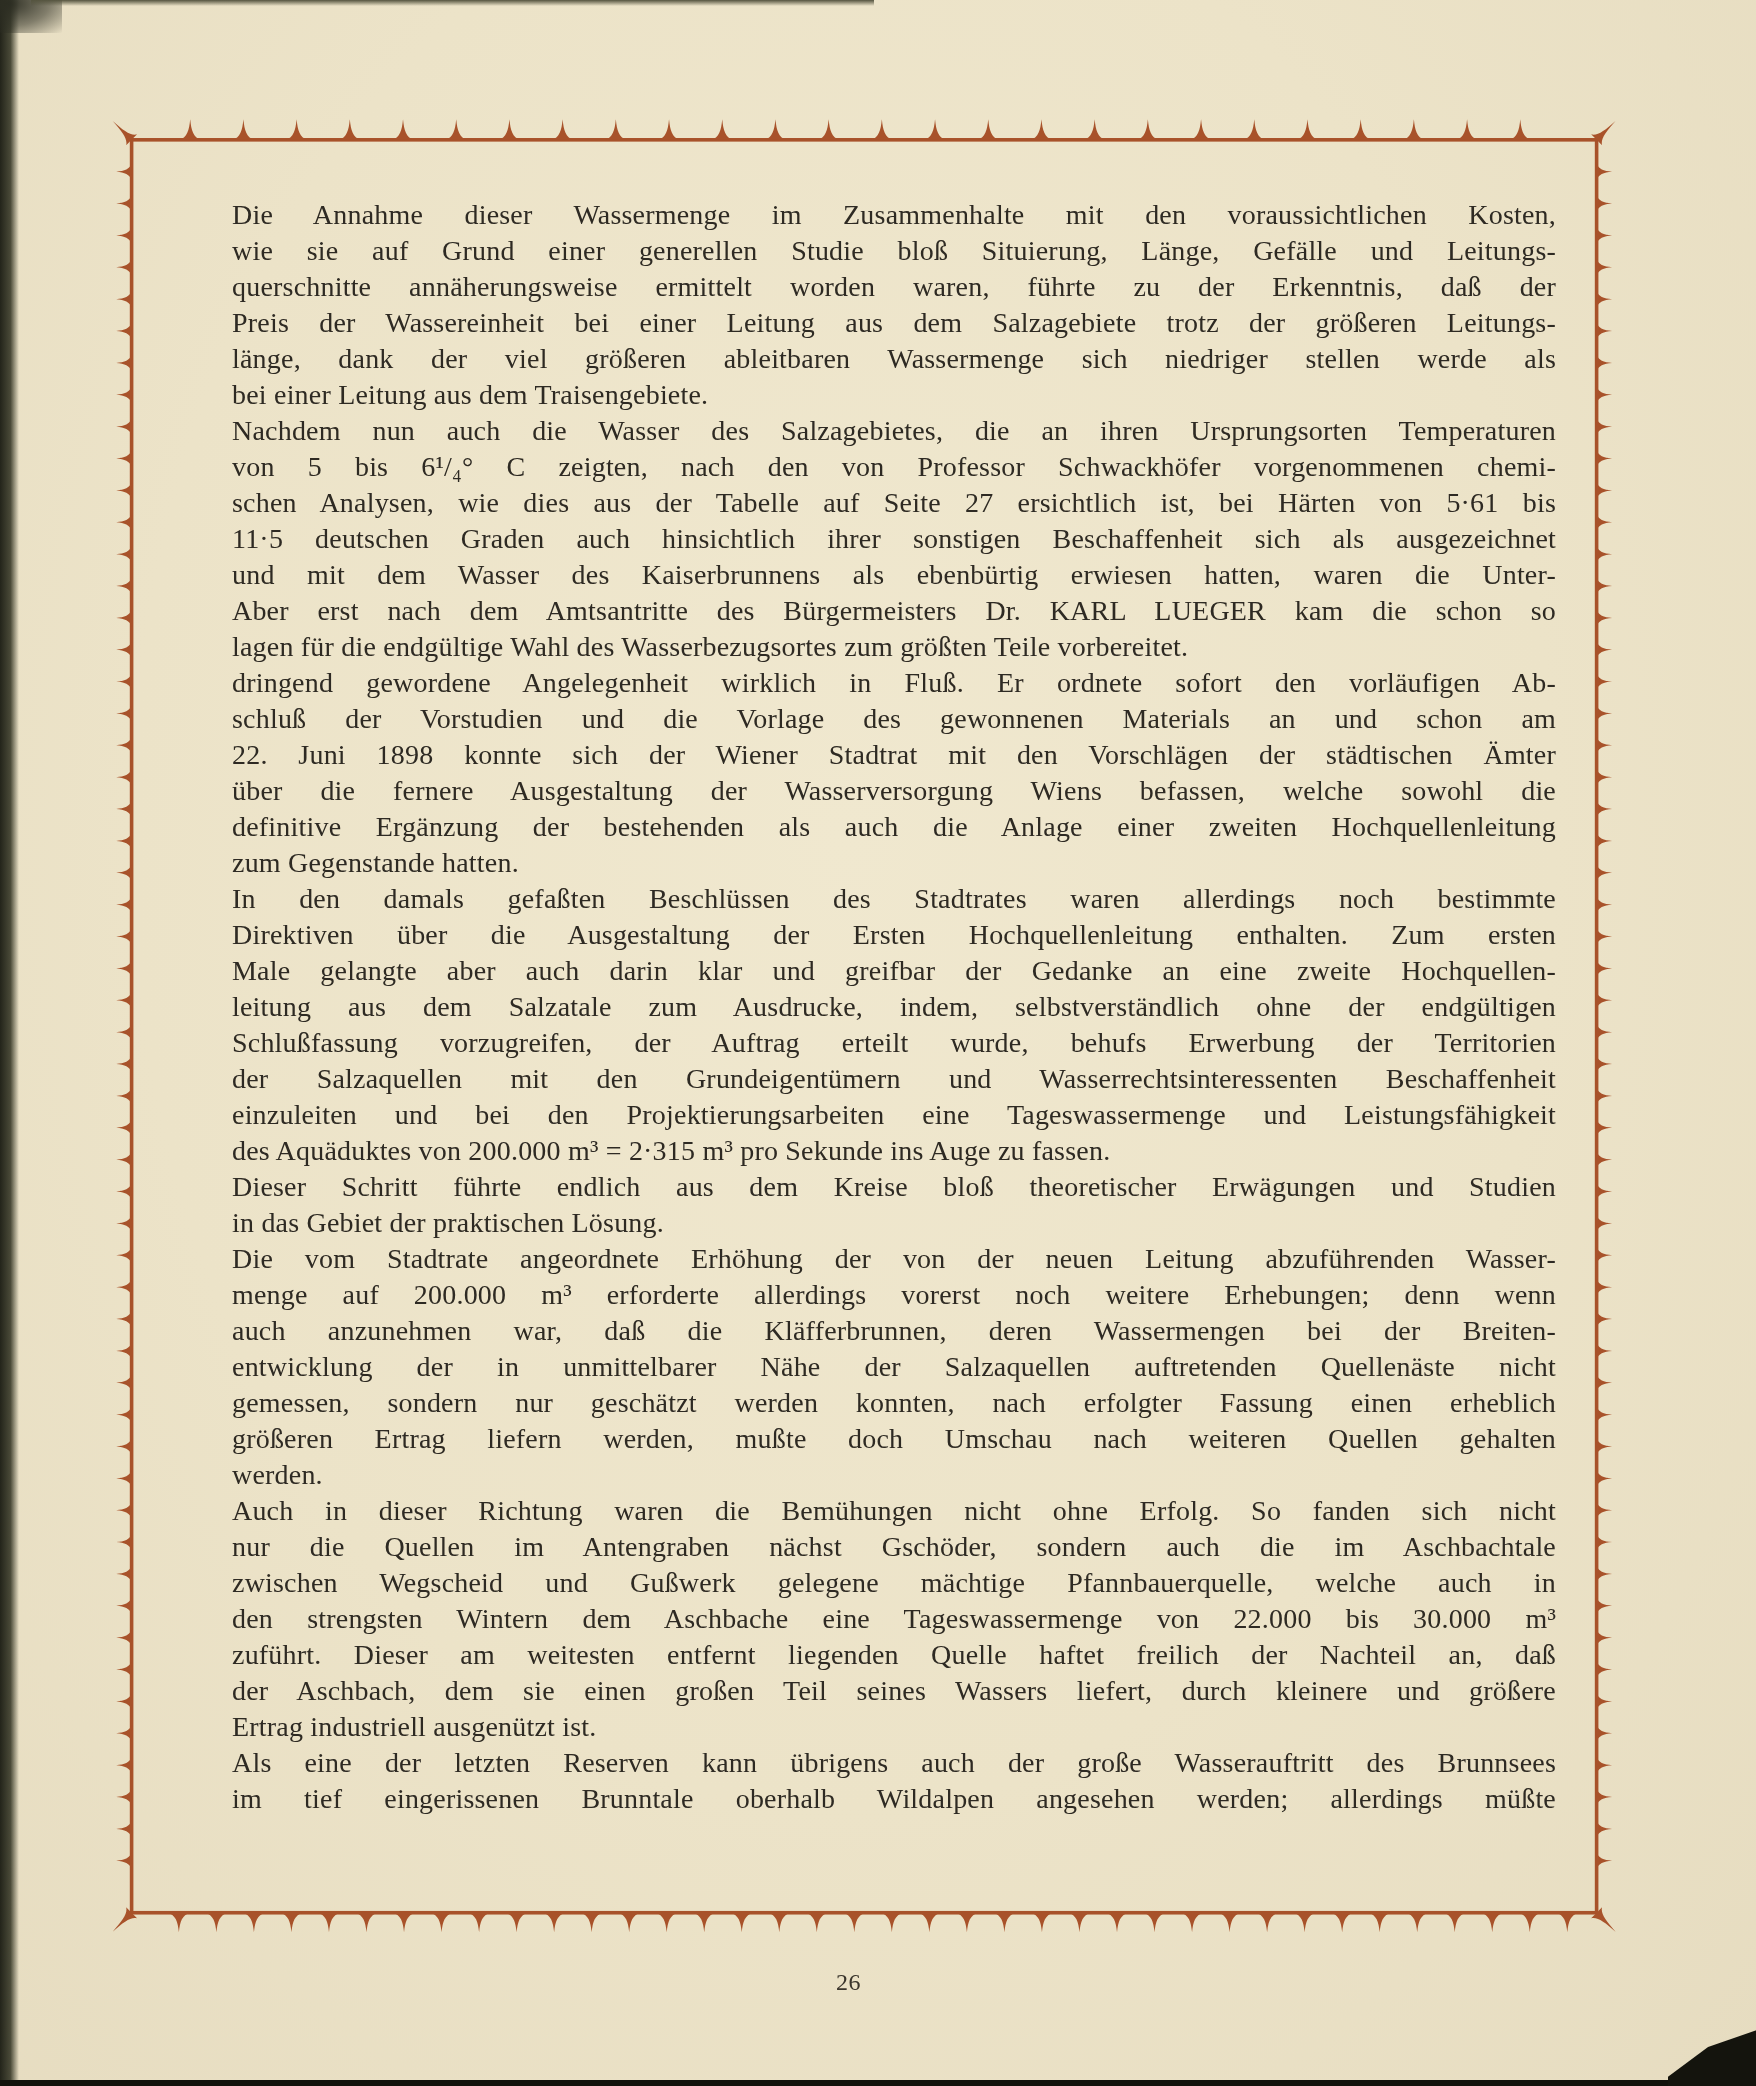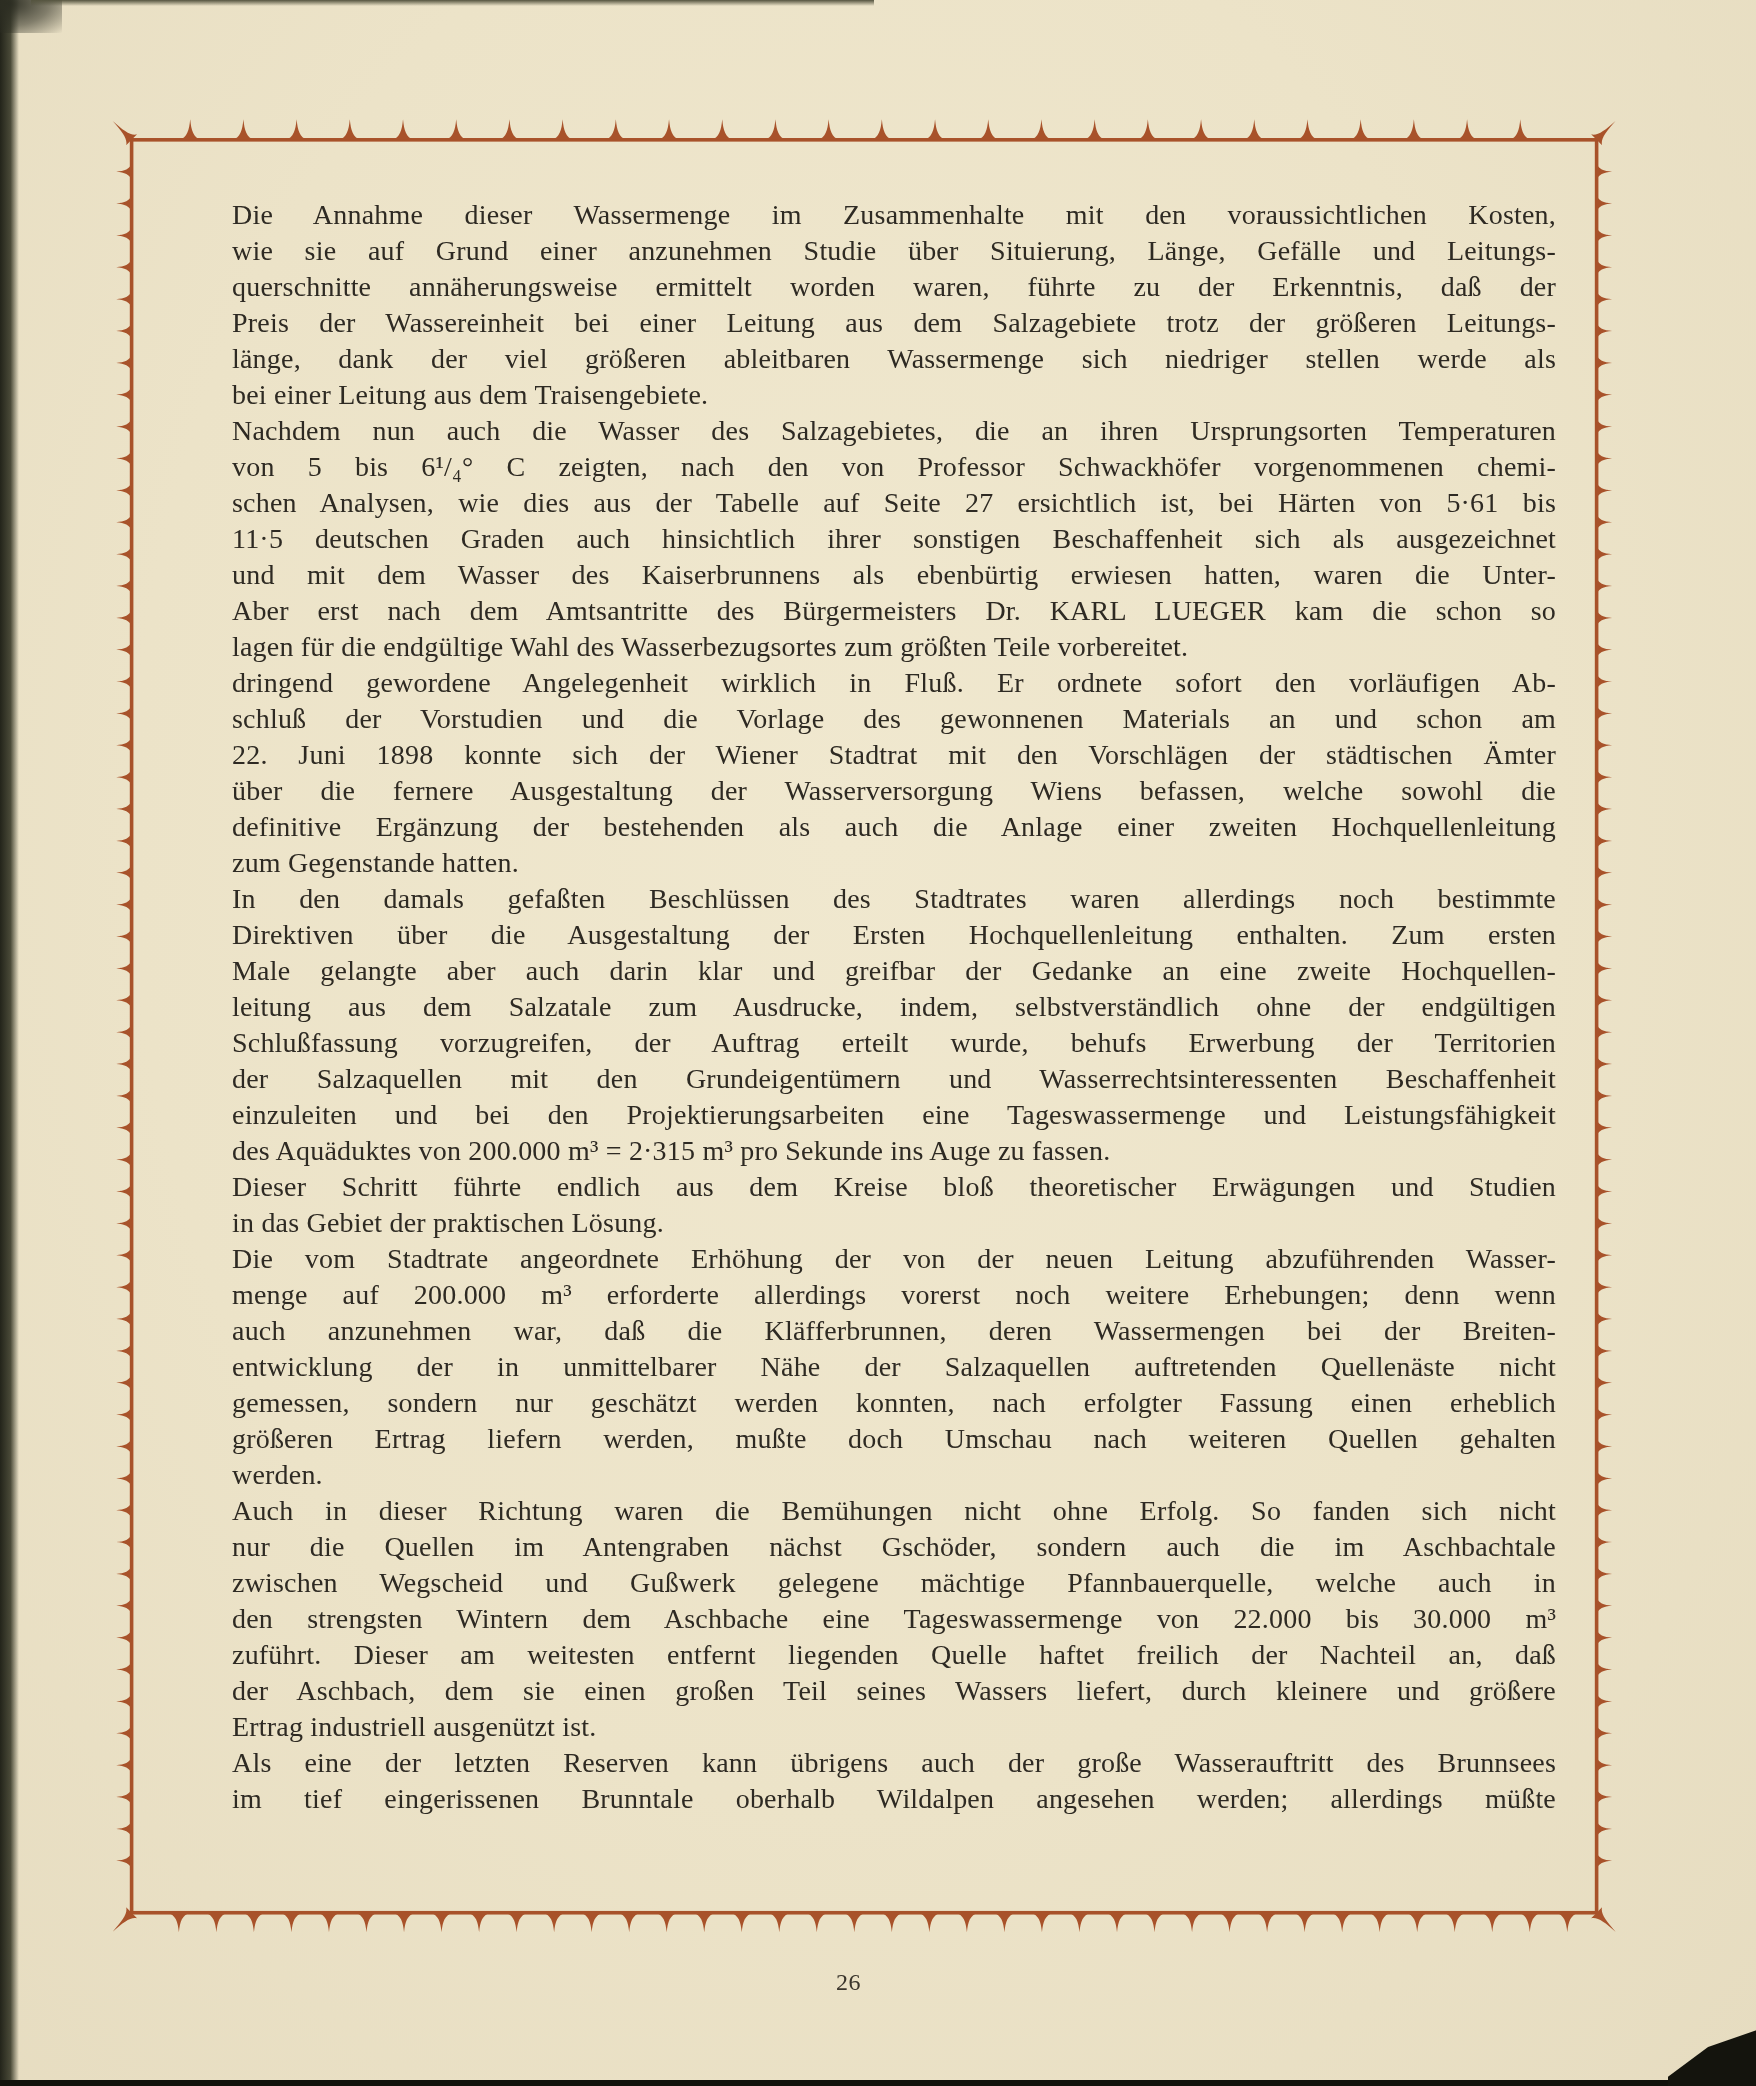--- a/index.html
+++ b/index.html
@@ -34,21 +34,21 @@
 
 <div class="scan">
 
   <svg class="frame-svg" id="frame-svg" viewBox="0 0 3418 4060" xmlns="http://www.w3.org/2000/svg">
     <rect id="frame-rect" x="256" y="272" width="2850" height="3449" fill="none" stroke-width="7" stroke="#a8522a"></rect>
     <path id="frame-spikes" stroke="none" d="M391,272 C375.88,267.2 372.1,254 370,232 C367.9,254 364.12,267.2 349,272 Z M494.5,272 C479.38,267.2 475.6,254 473.5,232 C471.4,254 467.62,267.2 452.5,272 Z M598,272 C582.88,267.2 579.1,254 577,232 C574.9,254 571.12,267.2 556,272 Z M701.5,272 C686.38,267.2 682.6,254 680.5,232 C678.4,254 674.62,267.2 659.5,272 Z M805,272 C789.88,267.2 786.1,254 784,232 C781.9,254 778.12,267.2 763,272 Z M908.5,272 C893.38,267.2 889.6,254 887.5,232 C885.4,254 881.62,267.2 866.5,272 Z M1012,272 C996.88,267.2 993.1,254 991,232 C988.9,254 985.12,267.2 970,272 Z M1115.5,272 C1100.38,267.2 1096.6,254 1094.5,232 C1092.4,254 1088.62,267.2 1073.5,272 Z M1219,272 C1203.88,267.2 1200.1,254 1198,232 C1195.9,254 1192.12,267.2 1177,272 Z M1322.5,272 C1307.38,267.2 1303.6,254 1301.5,232 C1299.4,254 1295.62,267.2 1280.5,272 Z M1426,272 C1410.88,267.2 1407.1,254 1405,232 C1402.9,254 1399.12,267.2 1384,272 Z M1529.5,272 C1514.38,267.2 1510.6,254 1508.5,232 C1506.4,254 1502.62,267.2 1487.5,272 Z M1633,272 C1617.88,267.2 1614.1,254 1612,232 C1609.9,254 1606.12,267.2 1591,272 Z M1736.5,272 C1721.38,267.2 1717.6,254 1715.5,232 C1713.4,254 1709.62,267.2 1694.5,272 Z M1840,272 C1824.88,267.2 1821.1,254 1819,232 C1816.9,254 1813.12,267.2 1798,272 Z M1943.5,272 C1928.38,267.2 1924.6,254 1922.5,232 C1920.4,254 1916.62,267.2 1901.5,272 Z M2047,272 C2031.88,267.2 2028.1,254 2026,232 C2023.9,254 2020.12,267.2 2005,272 Z M2150.5,272 C2135.38,267.2 2131.6,254 2129.5,232 C2127.4,254 2123.62,267.2 2108.5,272 Z M2254,272 C2238.88,267.2 2235.1,254 2233,232 C2230.9,254 2227.12,267.2 2212,272 Z M2357.5,272 C2342.38,267.2 2338.6,254 2336.5,232 C2334.4,254 2330.62,267.2 2315.5,272 Z M2461,272 C2445.88,267.2 2442.1,254 2440,232 C2437.9,254 2434.12,267.2 2419,272 Z M2564.5,272 C2549.38,267.2 2545.6,254 2543.5,232 C2541.4,254 2537.62,267.2 2522.5,272 Z M2668,272 C2652.88,267.2 2649.1,254 2647,232 C2644.9,254 2641.12,267.2 2626,272 Z M2771.5,272 C2756.38,267.2 2752.6,254 2750.5,232 C2748.4,254 2744.62,267.2 2729.5,272 Z M2875,272 C2859.88,267.2 2856.1,254 2854,232 C2851.9,254 2848.12,267.2 2833,272 Z M2978.5,272 C2963.38,267.2 2959.6,254 2957.5,232 C2955.4,254 2951.62,267.2 2936.5,272 Z M326,3721 C341.84,3725.56 345.8,3738.1 348,3759 C350.2,3738.1 354.16,3725.56 370,3721 Z M399,3721 C414.84,3725.56 418.8,3738.1 421,3759 C423.2,3738.1 427.16,3725.56 443,3721 Z M472,3721 C487.84,3725.56 491.8,3738.1 494,3759 C496.2,3738.1 500.16,3725.56 516,3721 Z M545,3721 C560.84,3725.56 564.8,3738.1 567,3759 C569.2,3738.1 573.16,3725.56 589,3721 Z M618,3721 C633.84,3725.56 637.8,3738.1 640,3759 C642.2,3738.1 646.16,3725.56 662,3721 Z M691,3721 C706.84,3725.56 710.8,3738.1 713,3759 C715.2,3738.1 719.16,3725.56 735,3721 Z M764,3721 C779.84,3725.56 783.8,3738.1 786,3759 C788.2,3738.1 792.16,3725.56 808,3721 Z M837,3721 C852.84,3725.56 856.8,3738.1 859,3759 C861.2,3738.1 865.16,3725.56 881,3721 Z M910,3721 C925.84,3725.56 929.8,3738.1 932,3759 C934.2,3738.1 938.16,3725.56 954,3721 Z M983,3721 C998.84,3725.56 1002.8,3738.1 1005,3759 C1007.2,3738.1 1011.16,3725.56 1027,3721 Z M1056,3721 C1071.84,3725.56 1075.8,3738.1 1078,3759 C1080.2,3738.1 1084.16,3725.56 1100,3721 Z M1129,3721 C1144.84,3725.56 1148.8,3738.1 1151,3759 C1153.2,3738.1 1157.16,3725.56 1173,3721 Z M1202,3721 C1217.84,3725.56 1221.8,3738.1 1224,3759 C1226.2,3738.1 1230.16,3725.56 1246,3721 Z M1275,3721 C1290.84,3725.56 1294.8,3738.1 1297,3759 C1299.2,3738.1 1303.16,3725.56 1319,3721 Z M1348,3721 C1363.84,3725.56 1367.8,3738.1 1370,3759 C1372.2,3738.1 1376.16,3725.56 1392,3721 Z M1421,3721 C1436.84,3725.56 1440.8,3738.1 1443,3759 C1445.2,3738.1 1449.16,3725.56 1465,3721 Z M1494,3721 C1509.84,3725.56 1513.8,3738.1 1516,3759 C1518.2,3738.1 1522.16,3725.56 1538,3721 Z M1567,3721 C1582.84,3725.56 1586.8,3738.1 1589,3759 C1591.2,3738.1 1595.16,3725.56 1611,3721 Z M1640,3721 C1655.84,3725.56 1659.8,3738.1 1662,3759 C1664.2,3738.1 1668.16,3725.56 1684,3721 Z M1713,3721 C1728.84,3725.56 1732.8,3738.1 1735,3759 C1737.2,3738.1 1741.16,3725.56 1757,3721 Z M1786,3721 C1801.84,3725.56 1805.8,3738.1 1808,3759 C1810.2,3738.1 1814.16,3725.56 1830,3721 Z M1859,3721 C1874.84,3725.56 1878.8,3738.1 1881,3759 C1883.2,3738.1 1887.16,3725.56 1903,3721 Z M1932,3721 C1947.84,3725.56 1951.8,3738.1 1954,3759 C1956.2,3738.1 1960.16,3725.56 1976,3721 Z M2005,3721 C2020.84,3725.56 2024.8,3738.1 2027,3759 C2029.2,3738.1 2033.16,3725.56 2049,3721 Z M2078,3721 C2093.84,3725.56 2097.8,3738.1 2100,3759 C2102.2,3738.1 2106.16,3725.56 2122,3721 Z M2151,3721 C2166.84,3725.56 2170.8,3738.1 2173,3759 C2175.2,3738.1 2179.16,3725.56 2195,3721 Z M2224,3721 C2239.84,3725.56 2243.8,3738.1 2246,3759 C2248.2,3738.1 2252.16,3725.56 2268,3721 Z M2297,3721 C2312.84,3725.56 2316.8,3738.1 2319,3759 C2321.2,3738.1 2325.16,3725.56 2341,3721 Z M2370,3721 C2385.84,3725.56 2389.8,3738.1 2392,3759 C2394.2,3738.1 2398.16,3725.56 2414,3721 Z M2443,3721 C2458.84,3725.56 2462.8,3738.1 2465,3759 C2467.2,3738.1 2471.16,3725.56 2487,3721 Z M2516,3721 C2531.84,3725.56 2535.8,3738.1 2538,3759 C2540.2,3738.1 2544.16,3725.56 2560,3721 Z M2589,3721 C2604.84,3725.56 2608.8,3738.1 2611,3759 C2613.2,3738.1 2617.16,3725.56 2633,3721 Z M2662,3721 C2677.84,3725.56 2681.8,3738.1 2684,3759 C2686.2,3738.1 2690.16,3725.56 2706,3721 Z M2735,3721 C2750.84,3725.56 2754.8,3738.1 2757,3759 C2759.2,3738.1 2763.16,3725.56 2779,3721 Z M2808,3721 C2823.84,3725.56 2827.8,3738.1 2830,3759 C2832.2,3738.1 2836.16,3725.56 2852,3721 Z M2881,3721 C2896.84,3725.56 2900.8,3738.1 2903,3759 C2905.2,3738.1 2909.16,3725.56 2925,3721 Z M2954,3721 C2969.84,3725.56 2973.8,3738.1 2976,3759 C2978.2,3738.1 2982.16,3725.56 2998,3721 Z M3027,3721 C3042.84,3725.56 3046.8,3738.1 3049,3759 C3051.2,3738.1 3055.16,3725.56 3071,3721 Z M256,317 C252.4,329.24 242.5,332.3 226,334 C242.5,335.7 252.4,338.76 256,351 Z M256,379 C252.4,391.24 242.5,394.3 226,396 C242.5,397.7 252.4,400.76 256,413 Z M256,441 C252.4,453.24 242.5,456.3 226,458 C242.5,459.7 252.4,462.76 256,475 Z M256,503 C252.4,515.24 242.5,518.3 226,520 C242.5,521.7 252.4,524.76 256,537 Z M256,565 C252.4,577.24 242.5,580.3 226,582 C242.5,583.7 252.4,586.76 256,599 Z M256,627 C252.4,639.24 242.5,642.3 226,644 C242.5,645.7 252.4,648.76 256,661 Z M256,689 C252.4,701.24 242.5,704.3 226,706 C242.5,707.7 252.4,710.76 256,723 Z M256,751 C252.4,763.24 242.5,766.3 226,768 C242.5,769.7 252.4,772.76 256,785 Z M256,813 C252.4,825.24 242.5,828.3 226,830 C242.5,831.7 252.4,834.76 256,847 Z M256,875 C252.4,887.24 242.5,890.3 226,892 C242.5,893.7 252.4,896.76 256,909 Z M256,937 C252.4,949.24 242.5,952.3 226,954 C242.5,955.7 252.4,958.76 256,971 Z M256,999 C252.4,1011.24 242.5,1014.3 226,1016 C242.5,1017.7 252.4,1020.76 256,1033 Z M256,1061 C252.4,1073.24 242.5,1076.3 226,1078 C242.5,1079.7 252.4,1082.76 256,1095 Z M256,1123 C252.4,1135.24 242.5,1138.3 226,1140 C242.5,1141.7 252.4,1144.76 256,1157 Z M256,1185 C252.4,1197.24 242.5,1200.3 226,1202 C242.5,1203.7 252.4,1206.76 256,1219 Z M256,1247 C252.4,1259.24 242.5,1262.3 226,1264 C242.5,1265.7 252.4,1268.76 256,1281 Z M256,1309 C252.4,1321.24 242.5,1324.3 226,1326 C242.5,1327.7 252.4,1330.76 256,1343 Z M256,1371 C252.4,1383.24 242.5,1386.3 226,1388 C242.5,1389.7 252.4,1392.76 256,1405 Z M256,1433 C252.4,1445.24 242.5,1448.3 226,1450 C242.5,1451.7 252.4,1454.76 256,1467 Z M256,1495 C252.4,1507.24 242.5,1510.3 226,1512 C242.5,1513.7 252.4,1516.76 256,1529 Z M256,1557 C252.4,1569.24 242.5,1572.3 226,1574 C242.5,1575.7 252.4,1578.76 256,1591 Z M256,1619 C252.4,1631.24 242.5,1634.3 226,1636 C242.5,1637.7 252.4,1640.76 256,1653 Z M256,1681 C252.4,1693.24 242.5,1696.3 226,1698 C242.5,1699.7 252.4,1702.76 256,1715 Z M256,1743 C252.4,1755.24 242.5,1758.3 226,1760 C242.5,1761.7 252.4,1764.76 256,1777 Z M256,1805 C252.4,1817.24 242.5,1820.3 226,1822 C242.5,1823.7 252.4,1826.76 256,1839 Z M256,1867 C252.4,1879.24 242.5,1882.3 226,1884 C242.5,1885.7 252.4,1888.76 256,1901 Z M256,1929 C252.4,1941.24 242.5,1944.3 226,1946 C242.5,1947.7 252.4,1950.76 256,1963 Z M256,1991 C252.4,2003.24 242.5,2006.3 226,2008 C242.5,2009.7 252.4,2012.76 256,2025 Z M256,2053 C252.4,2065.24 242.5,2068.3 226,2070 C242.5,2071.7 252.4,2074.76 256,2087 Z M256,2115 C252.4,2127.24 242.5,2130.3 226,2132 C242.5,2133.7 252.4,2136.76 256,2149 Z M256,2177 C252.4,2189.24 242.5,2192.3 226,2194 C242.5,2195.7 252.4,2198.76 256,2211 Z M256,2239 C252.4,2251.24 242.5,2254.3 226,2256 C242.5,2257.7 252.4,2260.76 256,2273 Z M256,2301 C252.4,2313.24 242.5,2316.3 226,2318 C242.5,2319.7 252.4,2322.76 256,2335 Z M256,2363 C252.4,2375.24 242.5,2378.3 226,2380 C242.5,2381.7 252.4,2384.76 256,2397 Z M256,2425 C252.4,2437.24 242.5,2440.3 226,2442 C242.5,2443.7 252.4,2446.76 256,2459 Z M256,2487 C252.4,2499.24 242.5,2502.3 226,2504 C242.5,2505.7 252.4,2508.76 256,2521 Z M256,2549 C252.4,2561.24 242.5,2564.3 226,2566 C242.5,2567.7 252.4,2570.76 256,2583 Z M256,2611 C252.4,2623.24 242.5,2626.3 226,2628 C242.5,2629.7 252.4,2632.76 256,2645 Z M256,2673 C252.4,2685.24 242.5,2688.3 226,2690 C242.5,2691.7 252.4,2694.76 256,2707 Z M256,2735 C252.4,2747.24 242.5,2750.3 226,2752 C242.5,2753.7 252.4,2756.76 256,2769 Z M256,2797 C252.4,2809.24 242.5,2812.3 226,2814 C242.5,2815.7 252.4,2818.76 256,2831 Z M256,2859 C252.4,2871.24 242.5,2874.3 226,2876 C242.5,2877.7 252.4,2880.76 256,2893 Z M256,2921 C252.4,2933.24 242.5,2936.3 226,2938 C242.5,2939.7 252.4,2942.76 256,2955 Z M256,2983 C252.4,2995.24 242.5,2998.3 226,3000 C242.5,3001.7 252.4,3004.76 256,3017 Z M256,3045 C252.4,3057.24 242.5,3060.3 226,3062 C242.5,3063.7 252.4,3066.76 256,3079 Z M256,3107 C252.4,3119.24 242.5,3122.3 226,3124 C242.5,3125.7 252.4,3128.76 256,3141 Z M256,3169 C252.4,3181.24 242.5,3184.3 226,3186 C242.5,3187.7 252.4,3190.76 256,3203 Z M256,3231 C252.4,3243.24 242.5,3246.3 226,3248 C242.5,3249.7 252.4,3252.76 256,3265 Z M256,3293 C252.4,3305.24 242.5,3308.3 226,3310 C242.5,3311.7 252.4,3314.76 256,3327 Z M256,3355 C252.4,3367.24 242.5,3370.3 226,3372 C242.5,3373.7 252.4,3376.76 256,3389 Z M256,3417 C252.4,3429.24 242.5,3432.3 226,3434 C242.5,3435.7 252.4,3438.76 256,3451 Z M256,3479 C252.4,3491.24 242.5,3494.3 226,3496 C242.5,3497.7 252.4,3500.76 256,3513 Z M256,3541 C252.4,3553.24 242.5,3556.3 226,3558 C242.5,3559.7 252.4,3562.76 256,3575 Z M256,3603 C252.4,3615.24 242.5,3618.3 226,3620 C242.5,3621.7 252.4,3624.76 256,3637 Z M3106,351 C3109.6,338.76 3119.5,335.7 3136,334 C3119.5,332.3 3109.6,329.24 3106,317 Z M3106,413 C3109.6,400.76 3119.5,397.7 3136,396 C3119.5,394.3 3109.6,391.24 3106,379 Z M3106,475 C3109.6,462.76 3119.5,459.7 3136,458 C3119.5,456.3 3109.6,453.24 3106,441 Z M3106,537 C3109.6,524.76 3119.5,521.7 3136,520 C3119.5,518.3 3109.6,515.24 3106,503 Z M3106,599 C3109.6,586.76 3119.5,583.7 3136,582 C3119.5,580.3 3109.6,577.24 3106,565 Z M3106,661 C3109.6,648.76 3119.5,645.7 3136,644 C3119.5,642.3 3109.6,639.24 3106,627 Z M3106,723 C3109.6,710.76 3119.5,707.7 3136,706 C3119.5,704.3 3109.6,701.24 3106,689 Z M3106,785 C3109.6,772.76 3119.5,769.7 3136,768 C3119.5,766.3 3109.6,763.24 3106,751 Z M3106,847 C3109.6,834.76 3119.5,831.7 3136,830 C3119.5,828.3 3109.6,825.24 3106,813 Z M3106,909 C3109.6,896.76 3119.5,893.7 3136,892 C3119.5,890.3 3109.6,887.24 3106,875 Z M3106,971 C3109.6,958.76 3119.5,955.7 3136,954 C3119.5,952.3 3109.6,949.24 3106,937 Z M3106,1033 C3109.6,1020.76 3119.5,1017.7 3136,1016 C3119.5,1014.3 3109.6,1011.24 3106,999 Z M3106,1095 C3109.6,1082.76 3119.5,1079.7 3136,1078 C3119.5,1076.3 3109.6,1073.24 3106,1061 Z M3106,1157 C3109.6,1144.76 3119.5,1141.7 3136,1140 C3119.5,1138.3 3109.6,1135.24 3106,1123 Z M3106,1219 C3109.6,1206.76 3119.5,1203.7 3136,1202 C3119.5,1200.3 3109.6,1197.24 3106,1185 Z M3106,1281 C3109.6,1268.76 3119.5,1265.7 3136,1264 C3119.5,1262.3 3109.6,1259.24 3106,1247 Z M3106,1343 C3109.6,1330.76 3119.5,1327.7 3136,1326 C3119.5,1324.3 3109.6,1321.24 3106,1309 Z M3106,1405 C3109.6,1392.76 3119.5,1389.7 3136,1388 C3119.5,1386.3 3109.6,1383.24 3106,1371 Z M3106,1467 C3109.6,1454.76 3119.5,1451.7 3136,1450 C3119.5,1448.3 3109.6,1445.24 3106,1433 Z M3106,1529 C3109.6,1516.76 3119.5,1513.7 3136,1512 C3119.5,1510.3 3109.6,1507.24 3106,1495 Z M3106,1591 C3109.6,1578.76 3119.5,1575.7 3136,1574 C3119.5,1572.3 3109.6,1569.24 3106,1557 Z M3106,1653 C3109.6,1640.76 3119.5,1637.7 3136,1636 C3119.5,1634.3 3109.6,1631.24 3106,1619 Z M3106,1715 C3109.6,1702.76 3119.5,1699.7 3136,1698 C3119.5,1696.3 3109.6,1693.24 3106,1681 Z M3106,1777 C3109.6,1764.76 3119.5,1761.7 3136,1760 C3119.5,1758.3 3109.6,1755.24 3106,1743 Z M3106,1839 C3109.6,1826.76 3119.5,1823.7 3136,1822 C3119.5,1820.3 3109.6,1817.24 3106,1805 Z M3106,1901 C3109.6,1888.76 3119.5,1885.7 3136,1884 C3119.5,1882.3 3109.6,1879.24 3106,1867 Z M3106,1963 C3109.6,1950.76 3119.5,1947.7 3136,1946 C3119.5,1944.3 3109.6,1941.24 3106,1929 Z M3106,2025 C3109.6,2012.76 3119.5,2009.7 3136,2008 C3119.5,2006.3 3109.6,2003.24 3106,1991 Z M3106,2087 C3109.6,2074.76 3119.5,2071.7 3136,2070 C3119.5,2068.3 3109.6,2065.24 3106,2053 Z M3106,2149 C3109.6,2136.76 3119.5,2133.7 3136,2132 C3119.5,2130.3 3109.6,2127.24 3106,2115 Z M3106,2211 C3109.6,2198.76 3119.5,2195.7 3136,2194 C3119.5,2192.3 3109.6,2189.24 3106,2177 Z M3106,2273 C3109.6,2260.76 3119.5,2257.7 3136,2256 C3119.5,2254.3 3109.6,2251.24 3106,2239 Z M3106,2335 C3109.6,2322.76 3119.5,2319.7 3136,2318 C3119.5,2316.3 3109.6,2313.24 3106,2301 Z M3106,2397 C3109.6,2384.76 3119.5,2381.7 3136,2380 C3119.5,2378.3 3109.6,2375.24 3106,2363 Z M3106,2459 C3109.6,2446.76 3119.5,2443.7 3136,2442 C3119.5,2440.3 3109.6,2437.24 3106,2425 Z M3106,2521 C3109.6,2508.76 3119.5,2505.7 3136,2504 C3119.5,2502.3 3109.6,2499.24 3106,2487 Z M3106,2583 C3109.6,2570.76 3119.5,2567.7 3136,2566 C3119.5,2564.3 3109.6,2561.24 3106,2549 Z M3106,2645 C3109.6,2632.76 3119.5,2629.7 3136,2628 C3119.5,2626.3 3109.6,2623.24 3106,2611 Z M3106,2707 C3109.6,2694.76 3119.5,2691.7 3136,2690 C3119.5,2688.3 3109.6,2685.24 3106,2673 Z M3106,2769 C3109.6,2756.76 3119.5,2753.7 3136,2752 C3119.5,2750.3 3109.6,2747.24 3106,2735 Z M3106,2831 C3109.6,2818.76 3119.5,2815.7 3136,2814 C3119.5,2812.3 3109.6,2809.24 3106,2797 Z M3106,2893 C3109.6,2880.76 3119.5,2877.7 3136,2876 C3119.5,2874.3 3109.6,2871.24 3106,2859 Z M3106,2955 C3109.6,2942.76 3119.5,2939.7 3136,2938 C3119.5,2936.3 3109.6,2933.24 3106,2921 Z M3106,3017 C3109.6,3004.76 3119.5,3001.7 3136,3000 C3119.5,2998.3 3109.6,2995.24 3106,2983 Z M3106,3079 C3109.6,3066.76 3119.5,3063.7 3136,3062 C3119.5,3060.3 3109.6,3057.24 3106,3045 Z M3106,3141 C3109.6,3128.76 3119.5,3125.7 3136,3124 C3119.5,3122.3 3109.6,3119.24 3106,3107 Z M3106,3203 C3109.6,3190.76 3119.5,3187.7 3136,3186 C3119.5,3184.3 3109.6,3181.24 3106,3169 Z M3106,3265 C3109.6,3252.76 3119.5,3249.7 3136,3248 C3119.5,3246.3 3109.6,3243.24 3106,3231 Z M3106,3327 C3109.6,3314.76 3119.5,3311.7 3136,3310 C3119.5,3308.3 3109.6,3305.24 3106,3293 Z M3106,3389 C3109.6,3376.76 3119.5,3373.7 3136,3372 C3119.5,3370.3 3109.6,3367.24 3106,3355 Z M3106,3451 C3109.6,3438.76 3119.5,3435.7 3136,3434 C3119.5,3432.3 3109.6,3429.24 3106,3417 Z M3106,3513 C3109.6,3500.76 3119.5,3497.7 3136,3496 C3119.5,3494.3 3109.6,3491.24 3106,3479 Z M3106,3575 C3109.6,3562.76 3119.5,3559.7 3136,3558 C3119.5,3556.3 3109.6,3553.24 3106,3541 Z M3106,3637 C3109.6,3624.76 3119.5,3621.7 3136,3620 C3119.5,3618.3 3109.6,3615.24 3106,3603 Z M266.6066017177982,261.3933982822018 C254.55750216637944,264.61780520441243 240.51436149201461,254.39304114845496 219.23044737829952,235.23044737829952 C238.39304114845496,256.5143614920146 248.61780520441243,270.55750216637944 245.3933982822018,282.6066017177982 Z M3116.606601717798,282.6066017177982 C3113.382194795587,270.55750216637944 3123.606958851545,256.5143614920146 3142.7695526217003,235.23044737829952 C3121.485638507985,254.39304114845496 3107.4424978336206,264.61780520441243 3095.393398282202,261.3933982822018 Z M245.3933982822018,3710.393398282202 C248.61780520441243,3722.4424978336206 238.39304114845496,3736.485638507985 219.23044737829952,3757.7695526217003 C240.51436149201461,3738.606958851545 254.55750216637944,3728.382194795587 266.6066017177982,3731.606601717798 Z M3095.393398282202,3731.606601717798 C3107.4424978336206,3728.382194795587 3121.485638507985,3738.606958851545 3142.7695526217003,3757.7695526217003 C3123.606958851545,3736.485638507985 3113.382194795587,3722.4424978336206 3116.606601717798,3710.393398282202 Z " fill="#a8522a"></path>
   </svg>
 
   <div class="text-block" style="color: rgb(46, 42, 35);">
       <div class="line j">Die Annahme dieser Wassermenge im Zusammenhalte mit den voraussichtlichen Kosten,</div>
-      <div class="line j">wie sie auf Grund einer anzunehmen Studie über Situierung, Länge, Gefälle und Leitungs-</div>
+      <div class="line j">wie sie auf Grund einer generellen Studie bloß Situierung, Länge, Gefälle und Leitungs-</div>
       <div class="line j">querschnitte annäherungsweise ermittelt worden waren, führte zu der Erkenntnis, daß der</div>
       <div class="line j">Preis der Wassereinheit bei einer Leitung aus dem Salzagebiete trotz der größeren Leitungs-</div>
       <div class="line j">länge, dank der viel größeren ableitbaren Wassermenge sich niedriger stellen werde als</div>
       <div class="line">bei einer Leitung aus dem Traisengebiete.</div>
       <div class="line j">Nachdem nun auch die Wasser des Salzagebietes, die an ihren Ursprungsorten Temperaturen</div>
       <div class="line j">von 5 bis 6¹/₄° C zeigten, nach den von Professor Schwackhöfer vorgenommenen chemi-</div>
       <div class="line j">schen Analysen, wie dies aus der Tabelle auf Seite 27 ersichtlich ist, bei Härten von 5·61 bis</div>
       <div class="line j">11·5 deutschen Graden auch hinsichtlich ihrer sonstigen Beschaffenheit sich als ausgezeichnet</div>
       <div class="line j">und mit dem Wasser des Kaiserbrunnens als ebenbürtig erwiesen hatten, waren die Unter-</div>
       <div class="line j">Aber erst nach dem Amtsantritte des Bürgermeisters Dr. KARL LUEGER kam die schon so</div>

